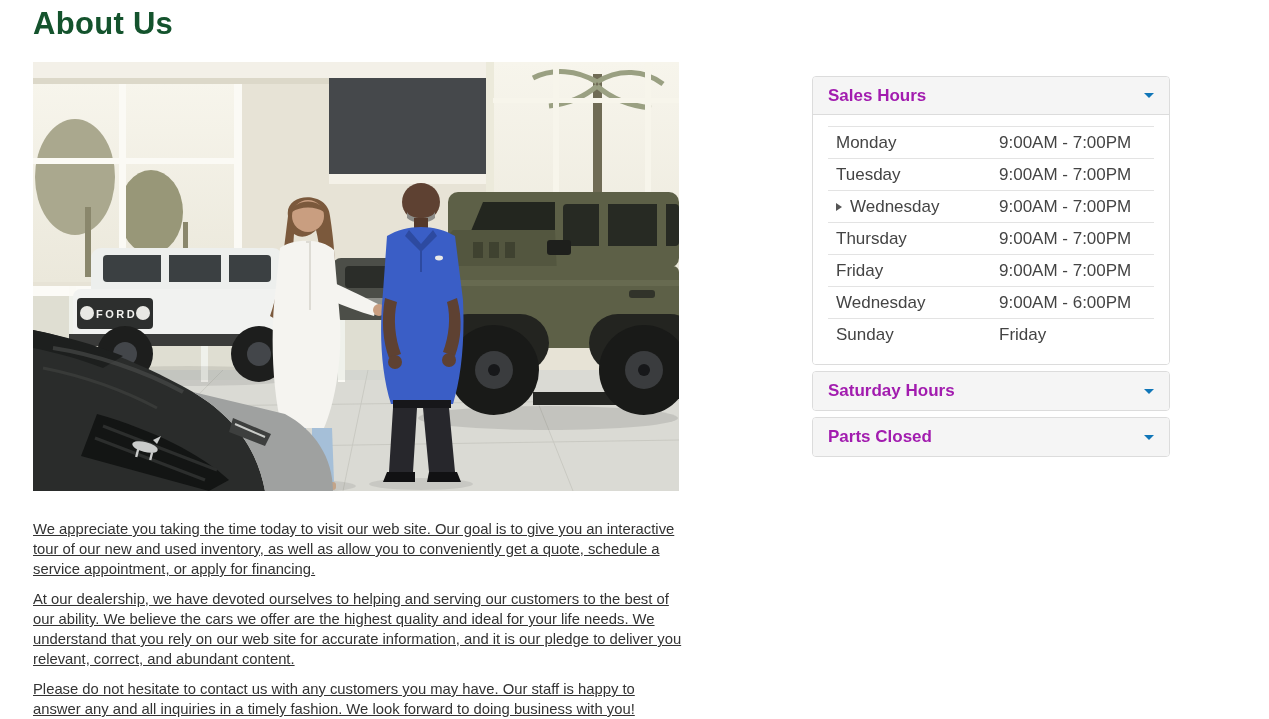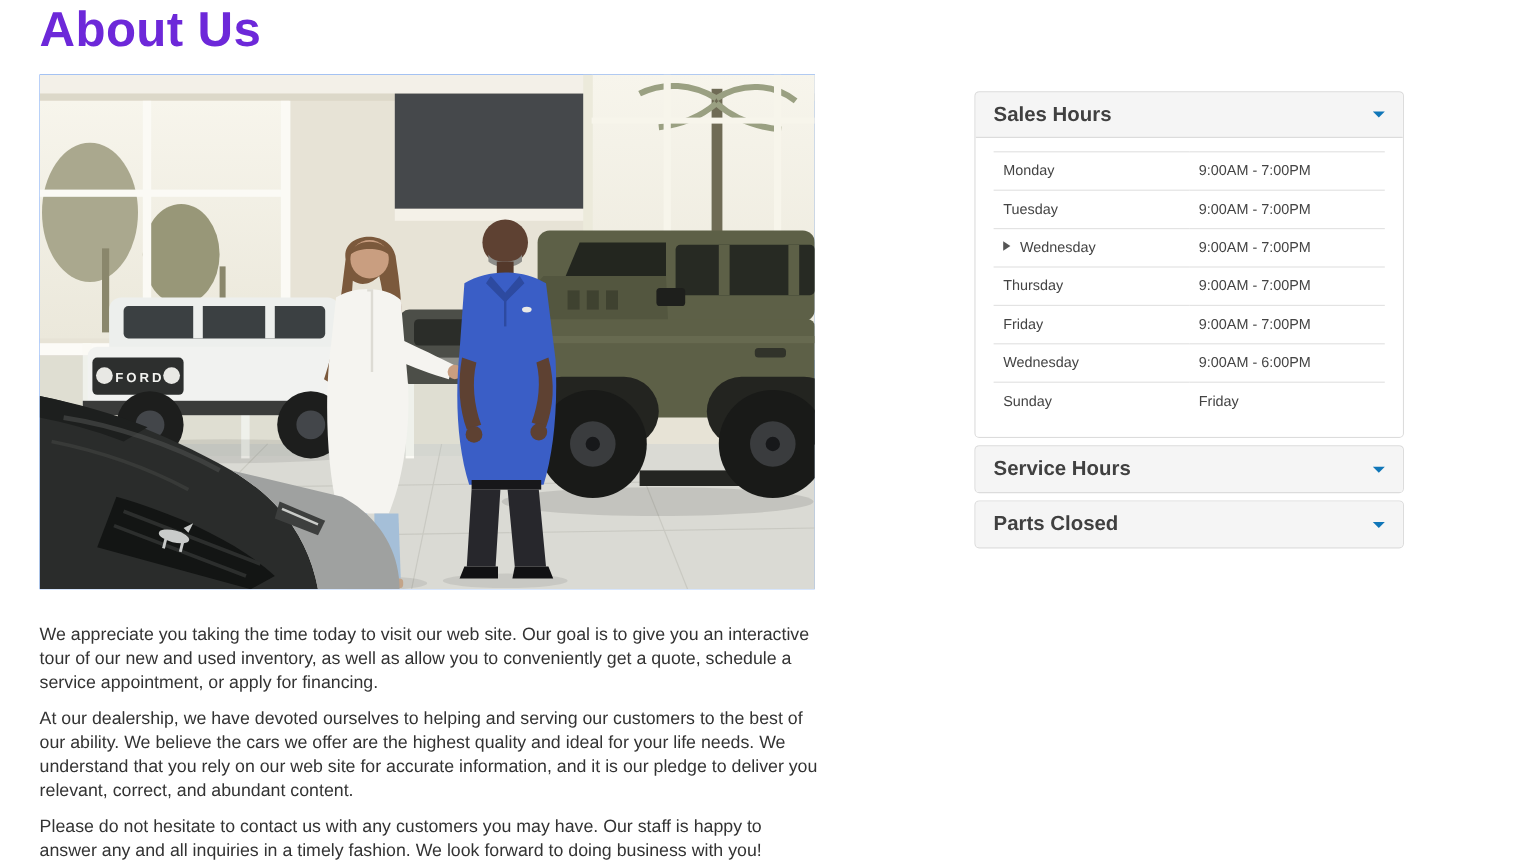--- a/index.html
+++ b/index.html
@@ -4,50 +4,50 @@
 <style>
   * { box-sizing: border-box; }
   html,body { margin:0; padding:0; background:#fff; }
   body {
     width:1269px; height:719px; overflow:hidden; position:relative;
     font-family:"Liberation Sans", sans-serif; color:#333;
   }
   
   .page-title {
     position:absolute; left:33px; top:3px; margin:0;
-    font-size:41px; line-height:42px; font-weight:600;
-    color:#6d28d9; letter-spacing:0.3px;text-align:center;
+    font-size:31px; line-height:42px; font-weight:600;
+    color:#14532d; letter-spacing:0.3px;text-align:center;
   }
   
   .left-col { position:absolute; left:33px; top:62px; width:652px; }
-  .photo { width:646px; height:429px; overflow:hidden; background:#3b82f6; }
+  .photo { width:646px; height:429px; overflow:hidden; background:#14b8a6; }
   .photo svg { display:block; }
   .body-copy { margin-top:28px; }
   .body-copy p {
-    margin:0 0 10px 0; font-size:14.8px; line-height:20px; color:#333; width:652px;
+    margin:0 0 10px 0; font-size:14.8px; line-height:20px; color:#333; width:652px;text-decoration:underline;
   }
   
   .right-col { position:absolute; left:812px; top:76px; width:358px; }
   .panel {
     border:1px solid #dcdcdc; border-radius:4px; background:#fff;
     margin-bottom:6px; overflow:hidden;
   }
   .panel-header {
     display:flex; align-items:center; background:#f5f5f5;
     padding:8px 15px; cursor:pointer; min-height:38px;
   }
   .panel.expanded .panel-header { border-bottom:1px solid #dcdcdc; }
-  .panel-title { color:#404040; font-weight:700; font-size:17px; }
+  .panel-title { color:#a21caf; font-weight:700; font-size:17px; }
   .caret {
     margin-left:auto; width:0; height:0;
     border-left:5px solid transparent; border-right:5px solid transparent;
     border-top:5px solid #1076b8;
   }
   .panel-body { padding:11px 15px 14px 15px; background:#fff; }
-  table.hours { width:100%; border-collapse:collapse; font-size:12px; color:#444; }
+  table.hours { width:100%; border-collapse:collapse; font-size:17px; color:#444; }
   table.hours td { border-top:1px solid #e3e3e3; padding:6px 8px; line-height:19px; }
   table.hours td.day { width:50%; }
   .cur-marker {
     display:inline-block; width:0; height:0; vertical-align:1px;
     border-top:4px solid transparent; border-bottom:4px solid transparent;
     border-left:6px solid #555; margin-right:8px;
   }
 </style>
 </head>
 <body>
@@ -276,21 +276,21 @@
             <td class="day">Sunday</td>
             <td class="hrs">Friday</td>
           </tr>
         </tbody>
       </table>
     </div>
   </section>
 
   <section class="panel">
     <header class="panel-header">
-      <span class="panel-title">Service Hours</span>
+      <span class="panel-title">Saturday Hours</span>
       <span class="caret"></span>
     </header>
   </section>
 
   <section class="panel">
     <header class="panel-header">
       <span class="panel-title">Parts Closed</span>
       <span class="caret"></span>
     </header>
   </section>

